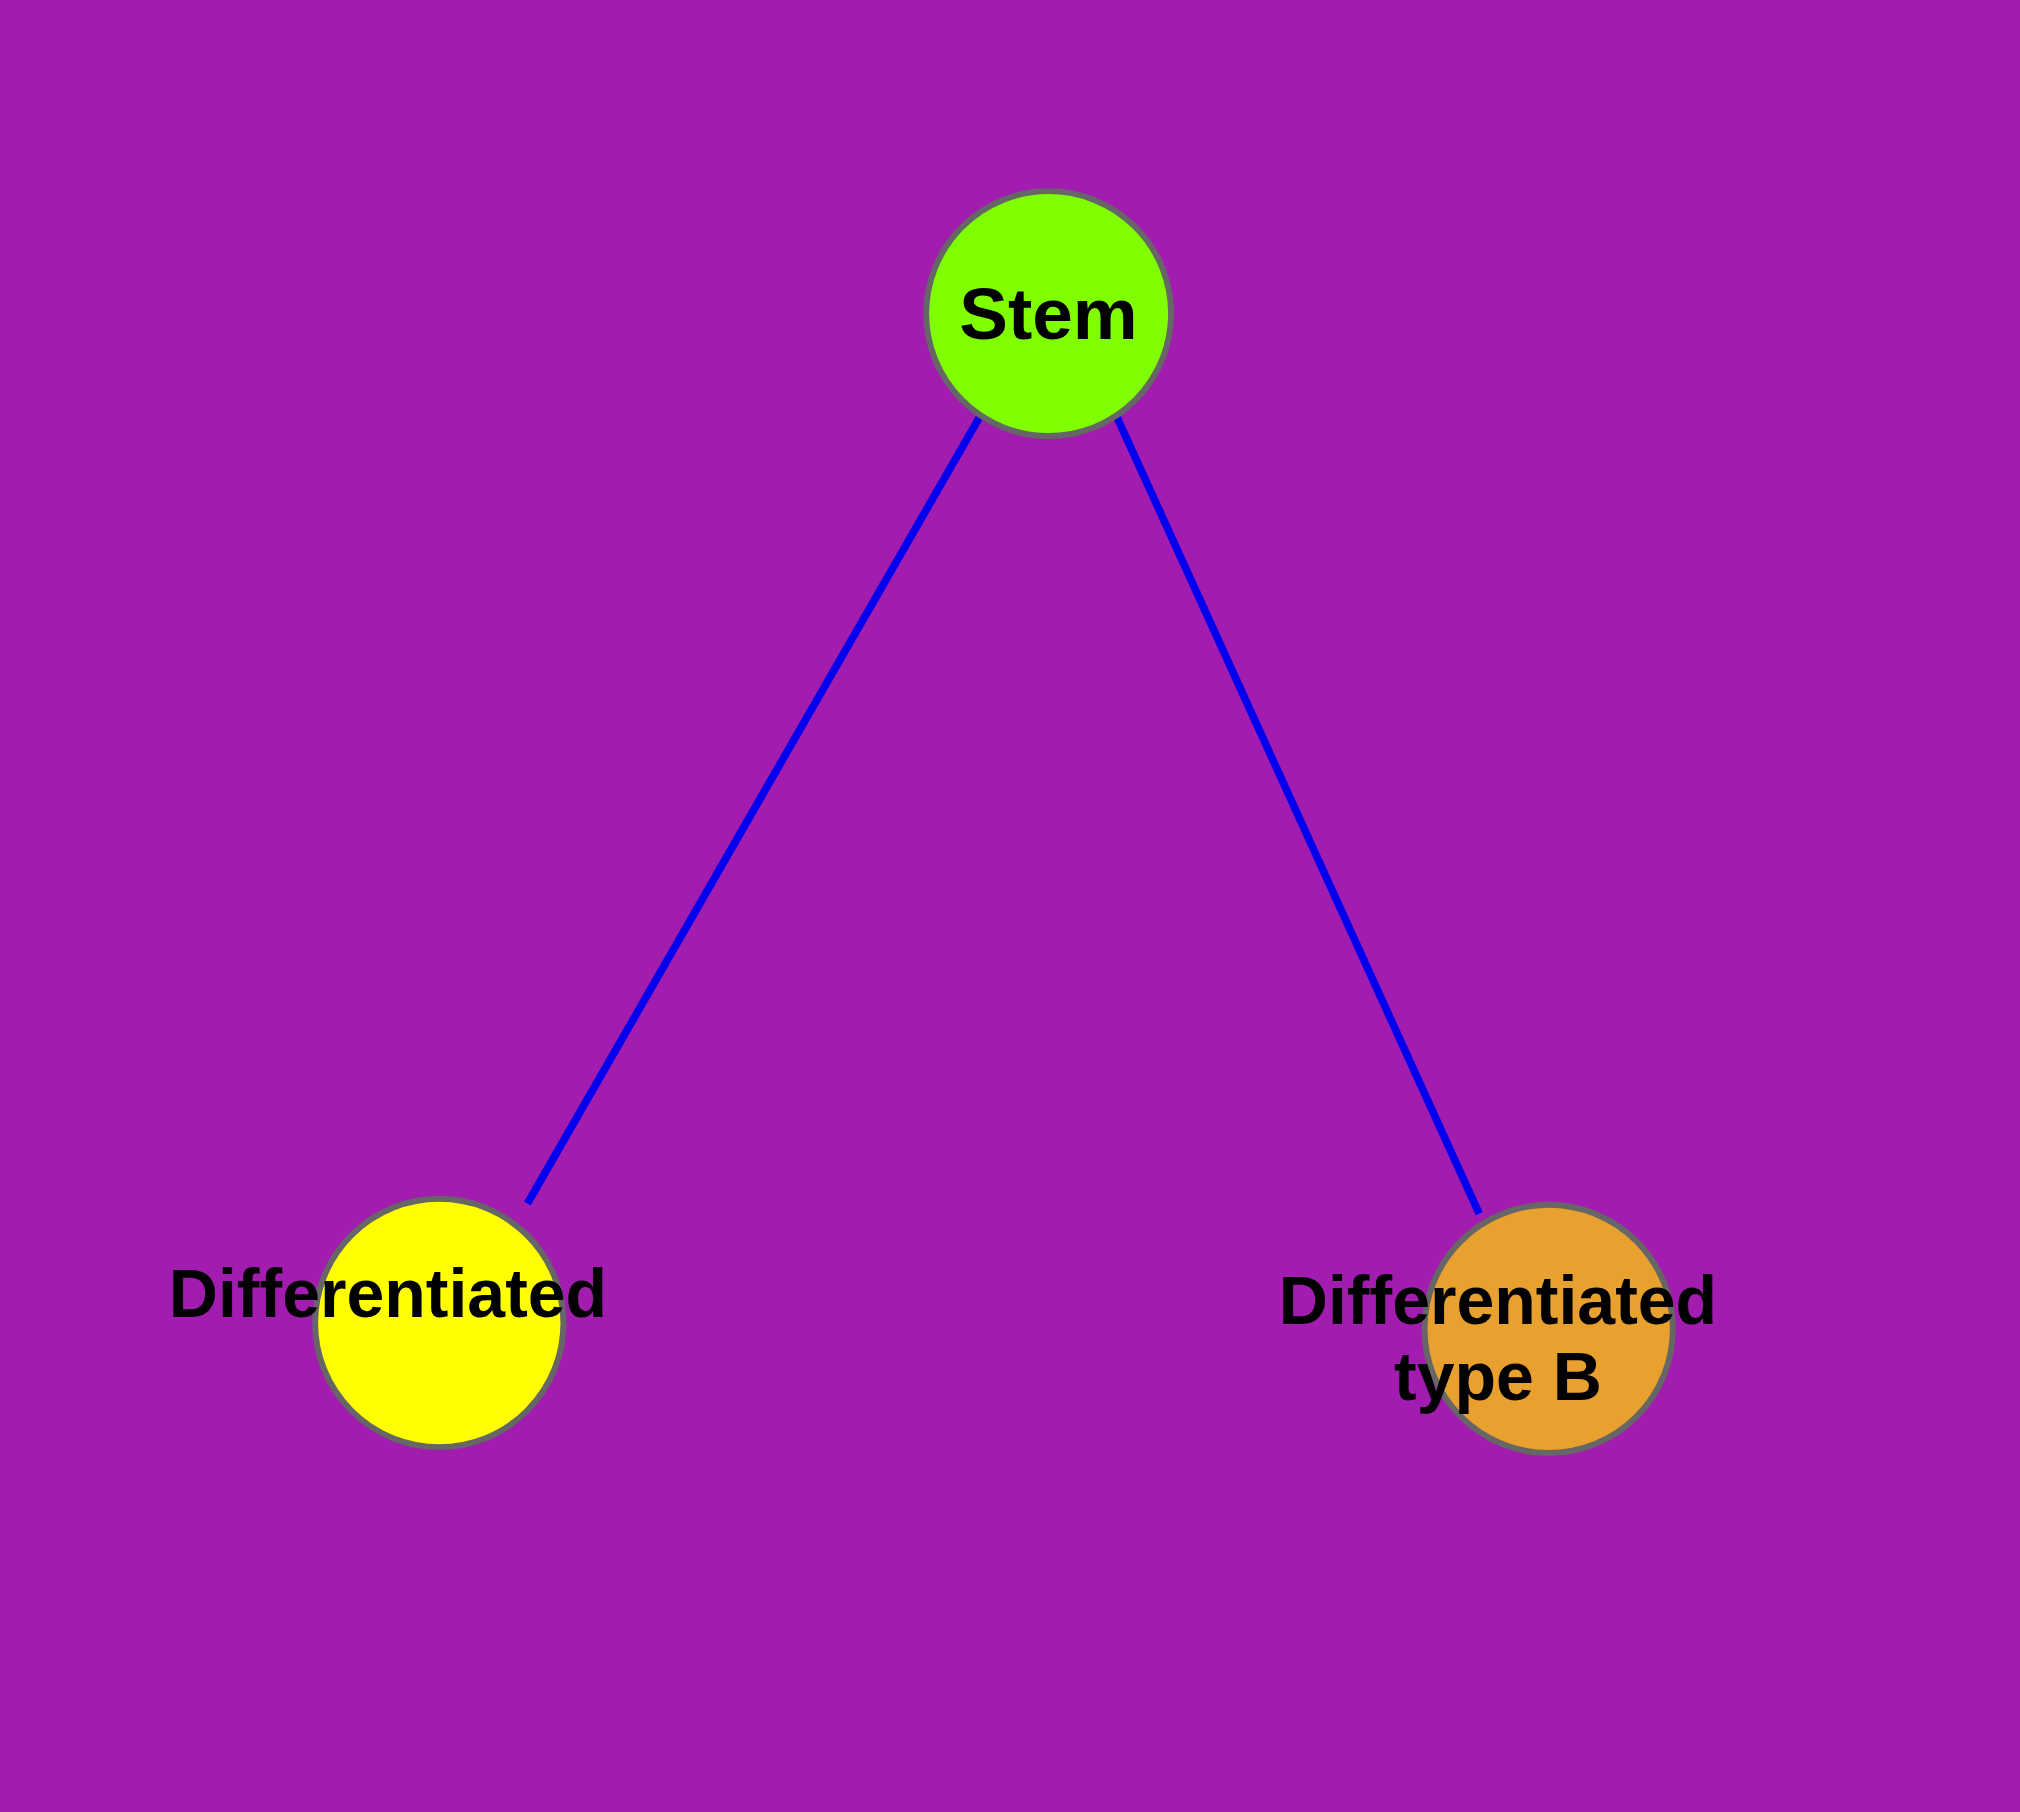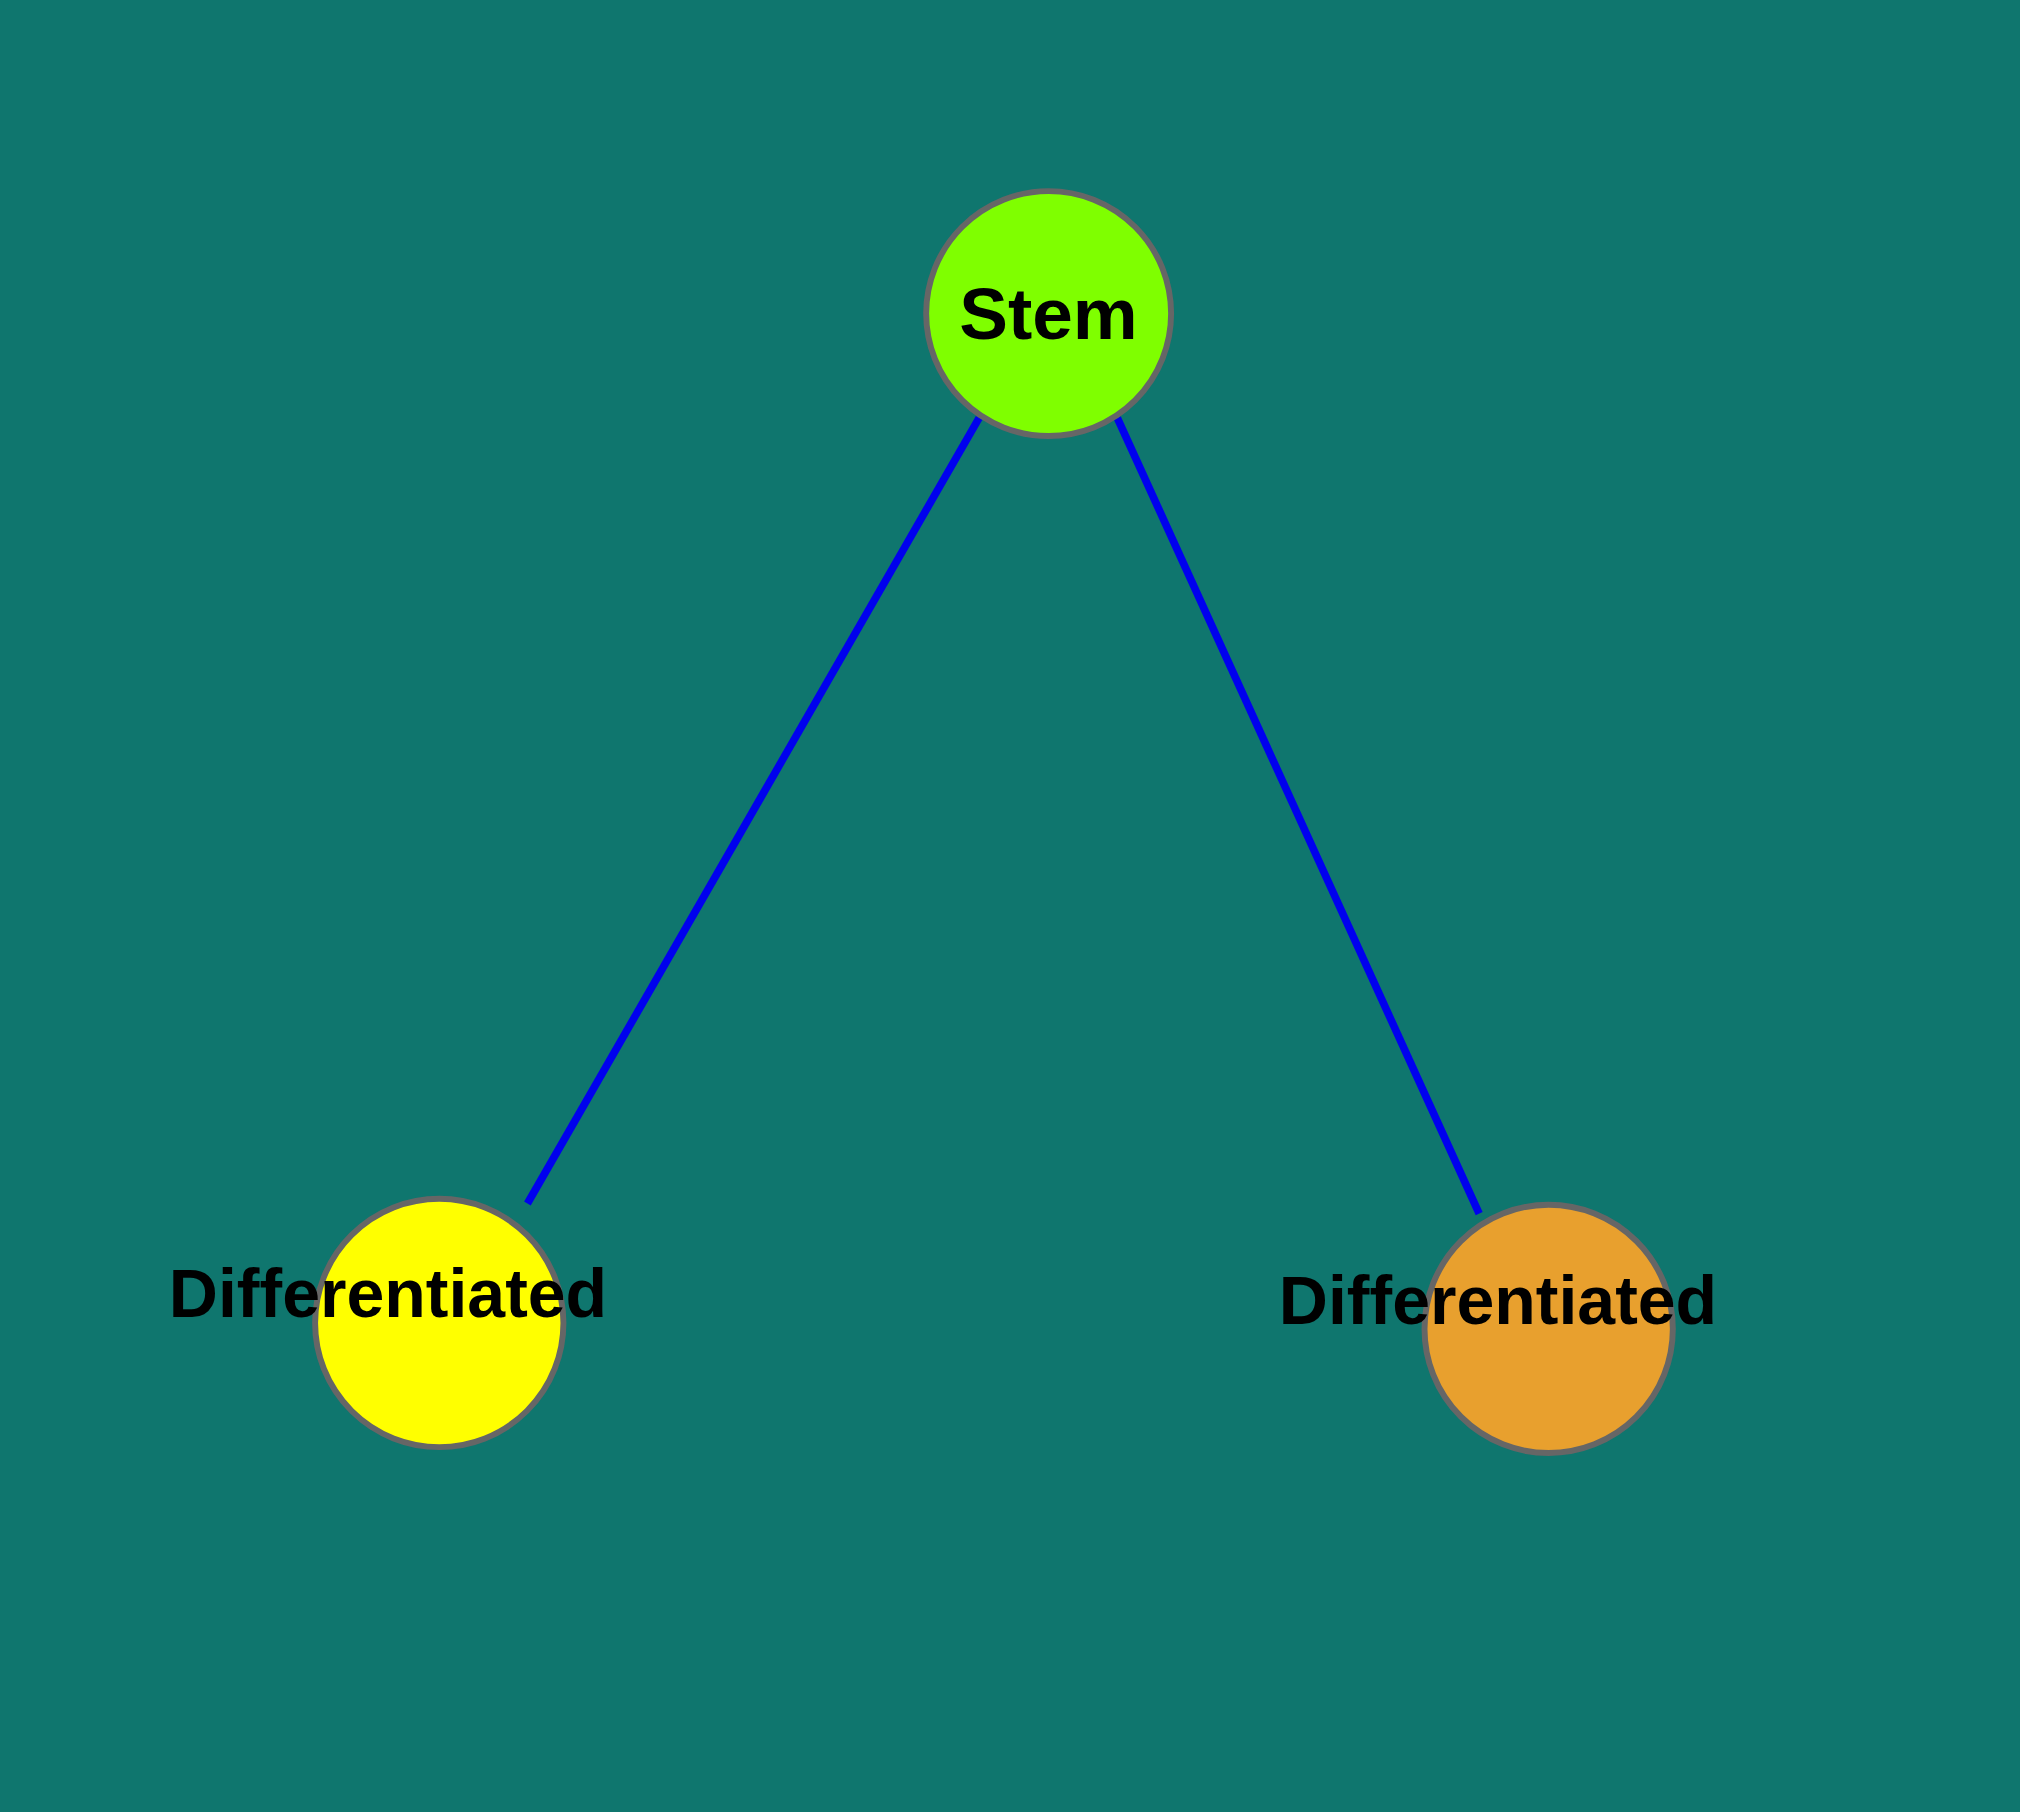--- a/index.html
+++ b/index.html
@@ -53,35 +53,35 @@
   .label-b {
     font-size: 68px;
     left: 1159px;
     top: 1259px;
     width: 678px;
   }
 </style>
 </head>
 <body>
 
-<div id="canvas" style="background: #0f766e;">
+<div id="canvas" style="background: #a21caf;">
 
   <svg id="graph-svg" viewBox="0 0 2384 2138" xmlns="http://www.w3.org/2000/svg">
 
     <line x1="1155" y1="493" x2="622" y2="1420" stroke="#0000ee" stroke-width="9" stroke-linecap="butt"></line>
 
     <line x1="1318" y1="493" x2="1745" y2="1432" stroke="#0000ee" stroke-width="9" stroke-linecap="butt"></line>
 
     <circle cx="1237" cy="370" r="144.5" fill="#7fff00" stroke="#666666" stroke-width="7"></circle>
 
     <circle cx="518" cy="1561" r="146.5" fill="#ffff00" stroke="#666666" stroke-width="7"></circle>
 
     <circle cx="1827" cy="1568" r="146.5" fill="#e8a02e" stroke="#666666" stroke-width="7"></circle>
   </svg>
 
   <div class="node-label label-stem" style="font-size: 73px; left: 794px; top: 273px;">Stem</div>
 
   <div class="node-label label-a" style="font-size: 68px; left: 49px; top: 1255px;"><span>Differentiated</span><br></div>
 
-  <div class="node-label label-b" style="font-size: 68px; left: 1159px; top: 1262px;"><span>Differentiated</span><br></div>
+  <div class="node-label label-b" style="font-size: 68px; left: 1159px; top: 1262px;"><span>Differentiated</span><br><span>type B</span></div>
 
 </div>
 
 
 </body></html>

